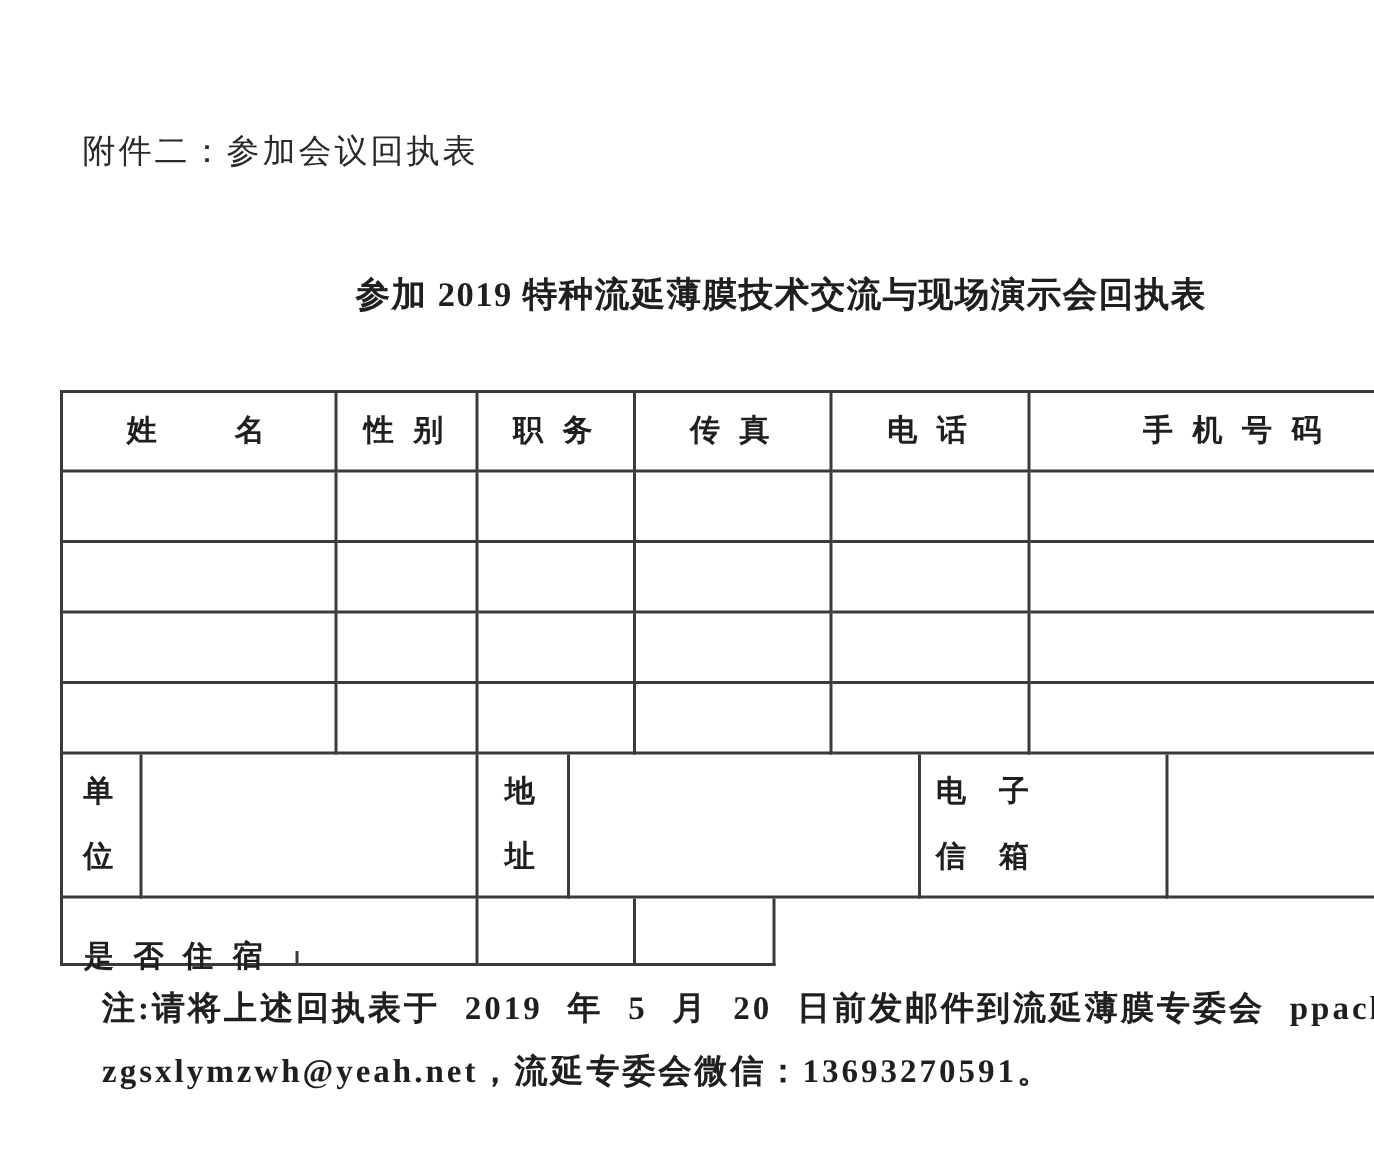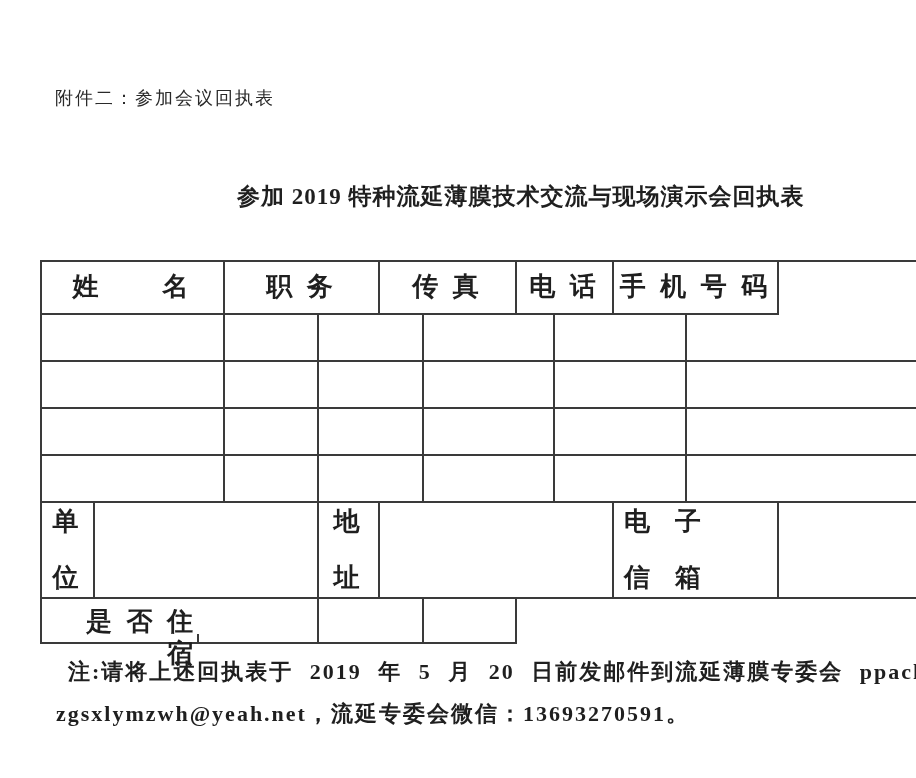--- a/index.html
+++ b/index.html
@@ -12,21 +12,21 @@
     position: relative;
     overflow: hidden;
     background: #ffffff;
     font-family: "Liberation Serif", "DejaVu Serif", serif;
     color: #1f1f1f;
   }
   .attachment-label {
     position: absolute;
     left: 55px;
     top: 86px;
-    font-size: 18px;
+    font-size: 22px;
     font-weight: 400;
     letter-spacing: 2px;
     white-space: pre;
     color: #2a2a2a;
   }
   .doc-title {
     position: absolute;
     left: 237px;
     top: 181px;
     font-size: 23px;
@@ -45,68 +45,69 @@
     border-top: 2px solid #3a3a3a;
     border-left: 2px solid #3a3a3a;
   }
   .cell {
     border-right: 2px solid #3a3a3a;
     border-bottom: 2px solid #3a3a3a;
     box-sizing: border-box;
     display: flex;
     align-items: center;
     justify-content: center;
-    font-size: 26px;
+    font-size: 20px;
     font-weight: 700;
     letter-spacing: 4px;
     white-space: pre-wrap;
     line-height: 1.25;
   }
   .sp3  { grid-column: span 3; }
   .sp2  { grid-column: span 2; text-align: right; }
   .sp4  { grid-column: span 4; }
   .twoline {
     line-height: 2.15;
   }
   .leftal {
     justify-content: flex-start;
     padding-left: 10px;
   }
   .leftal14 {
     justify-content: flex-start;
-    padding-left: 24px;
+    padding-left: 14px;
     margin-top: 35px;
   }
   .note-line {
     position: absolute;
     font-size: 22px;
     font-weight: 700;
     letter-spacing: 2px;
     white-space: pre;
   }
   .note-1 {
     left: 68px;
     top: 657px;
     word-spacing: 9px;
   }
   .note-2 {
-    left: 56px;
+    left: 68px;
     top: 699px;
   }
 </style>
 </head>
 <body>
 
 <div class="attachment-label">附件二：参加会议回执表</div>
 
 <div class="doc-title">参加 2019 特种流延薄膜技术交流与现场演示会回执表</div>
 
 <div class="form-grid">
 
   <div class="cell sp3">姓　　名</div>
+  <div class="cell">性 别</div>
   <div class="cell sp2">职 务</div>
   <div class="cell sp2">传 真</div>
   <div class="cell sp2">电 话</div>
   <div class="cell sp2">手 机 号 码</div>
 
   <div class="cell sp3"></div>
   <div class="cell"></div>
   <div class="cell sp2"></div>
   <div class="cell sp2"></div>
   <div class="cell sp2"></div>

